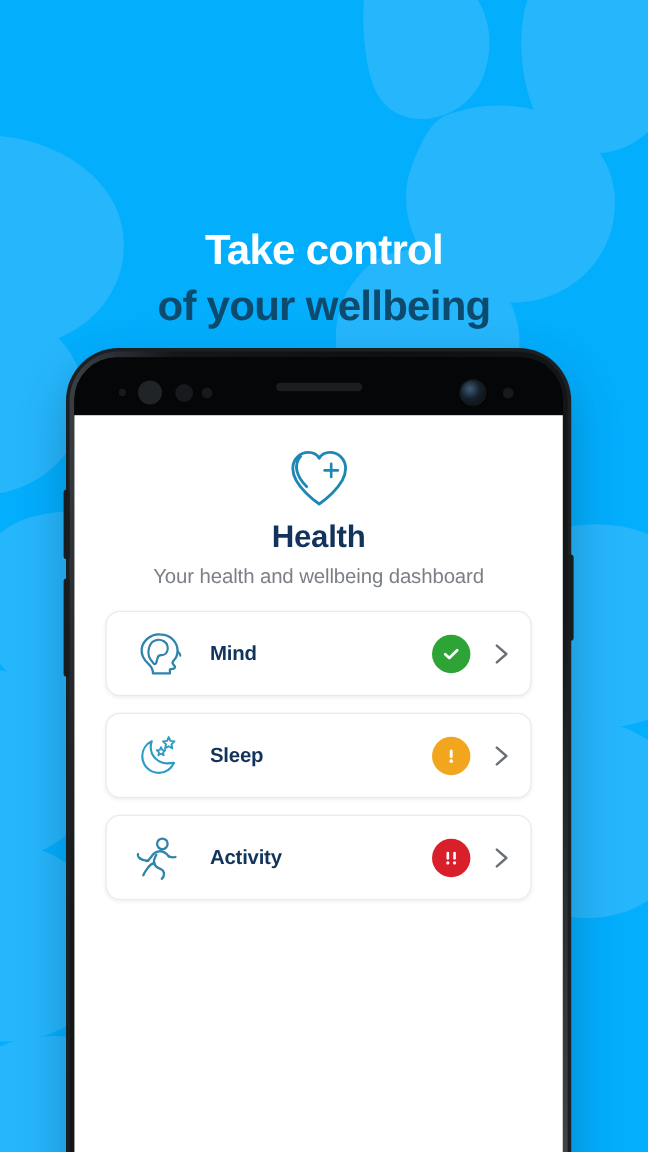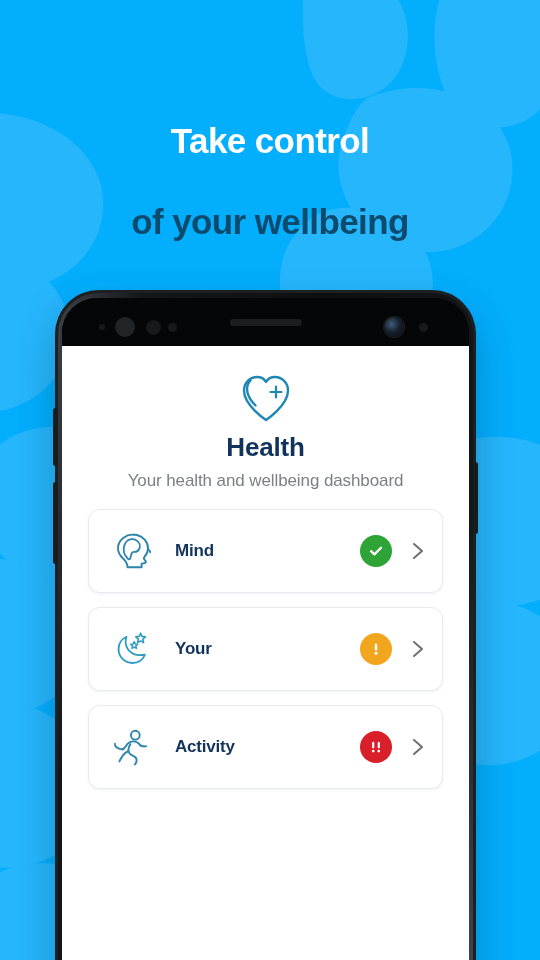--- a/index.html
+++ b/index.html
@@ -13,21 +13,21 @@
   }
 
   
   #bg-decor { position:absolute; inset:0; overflow:hidden; }
   #bg-decor svg { display:block; width:540px; height:960px; }
 
   
   .headline-wrap {
     position:absolute; top:0; left:0; width:540px; height:307px;
     display:flex; flex-direction:column; align-items:center;
-    justify-content:space-between; padding-top:118px;
+    justify-content:flex-end; padding-top:60px;
   }
   .headline-l1, .headline-l2 {
     font-size:35px; font-weight:bold; letter-spacing:-0.6px;
     line-height:1.34; text-align:center; white-space:nowrap;
   }
   .headline-l1 { color:#ffffff; }
   .headline-l2 { color:#0c4a6e; }
   .headline-rule {
     margin-top:20px; width:114px; height:7px;
     background:#ffffff; border-radius:4px;
@@ -94,21 +94,21 @@
   .app-title {
     margin-top:6px; font-size:26px; font-weight:bold; color:#12345c;
     letter-spacing:-0.2px;
   }
   .app-sub {
     margin-top:8px; font-size:17px; color:#7b7f86; letter-spacing:-0.1px;
   }
 
   .card-list { margin-top:18px; padding:0 26px; }
   .card {
-    height:84px; margin-bottom:14px;
+    height:71px; margin-bottom:14px;
     background:#fff; border:1px solid #e9ebee; border-radius:12px;
     box-shadow:0 1px 3px rgba(20,40,70,.07);
     display:flex; align-items:center; padding:0 14px 0 18px;
   }
   .card-icon { width:46px; height:46px; flex:0 0 46px; }
   .card-icon svg { display:block; width:46px; height:46px; }
   .card-label {
     flex:1 1 auto; margin-left:22px;
     font-size:17px; font-weight:bold; color:#12345c; letter-spacing:-0.2px;
   }
@@ -208,21 +208,21 @@
 
 
         <div class="card">
           <span class="card-icon">
             <svg viewBox="0 0 46 46" xmlns="http://www.w3.org/2000/svg" aria-hidden="true">
               <path d="M26.5,27.5 C18.6,27.5 12.2,21.1 12.2,13.2 C12.2,11.4 12.5,9.7 13.1,8.2 C8.2,10.5 4.8,15.5 4.8,21.3 C4.8,29.3 11.3,35.8 19.3,35.8 C25.3,35.8 30.4,32.2 32.6,27.1 C30.9,27.4 28.8,27.5 26.5,27.5 Z" transform="translate(7,3) scale(0.95)" fill="none" stroke="#2e9bc4" stroke-width="1.9" stroke-linejoin="round" stroke-linecap="round"></path>
               <path d="M33.6,7.2 L35,10.4 L38.4,10.8 L35.9,13.2 L36.6,16.6 L33.6,14.9 L30.6,16.6 L31.3,13.2 L28.8,10.8 L32.2,10.4 Z" fill="none" stroke="#2e9bc4" stroke-width="1.6" stroke-linejoin="round"></path>
               <path d="M27.2,15.6 L28.2,17.9 L30.7,18.2 L28.9,19.9 L29.4,22.4 L27.2,21.1 L25,22.4 L25.5,19.9 L23.7,18.2 L26.2,17.9 Z" fill="none" stroke="#2e9bc4" stroke-width="1.5" stroke-linejoin="round"></path>
             </svg>
           </span>
-          <span class="card-label">Your</span>
+          <span class="card-label">Sleep</span>
           <span class="status" style="background:#f2a61e">
             <svg width="18" height="18" viewBox="0 0 18 18" xmlns="http://www.w3.org/2000/svg" aria-hidden="true">
               <rect x="7.8" y="3.6" width="2.4" height="7.2" rx="1.2" fill="#fff"></rect>
               <circle cx="9" cy="13.3" r="1.5" fill="#fff"></circle>
             </svg>
           </span>
           <span class="chev">
             <svg width="20" height="28" viewBox="0 0 20 28" xmlns="http://www.w3.org/2000/svg" aria-hidden="true">
               <path d="M6,7 L14,14 L6,21" fill="none" stroke="#6b6f76" stroke-width="2" stroke-linecap="round" stroke-linejoin="round"></path>
             </svg>

